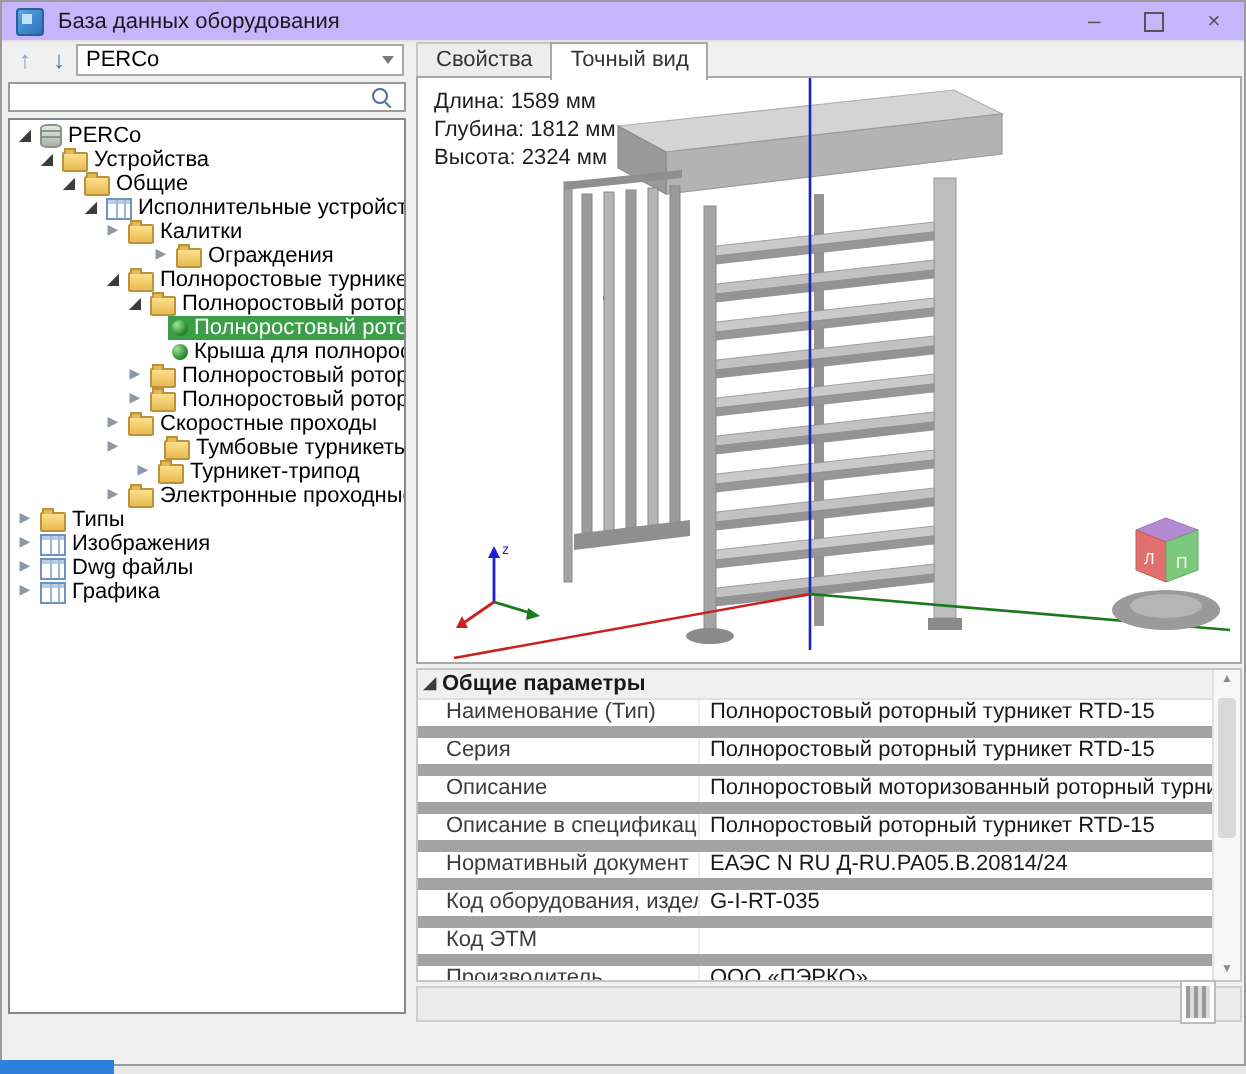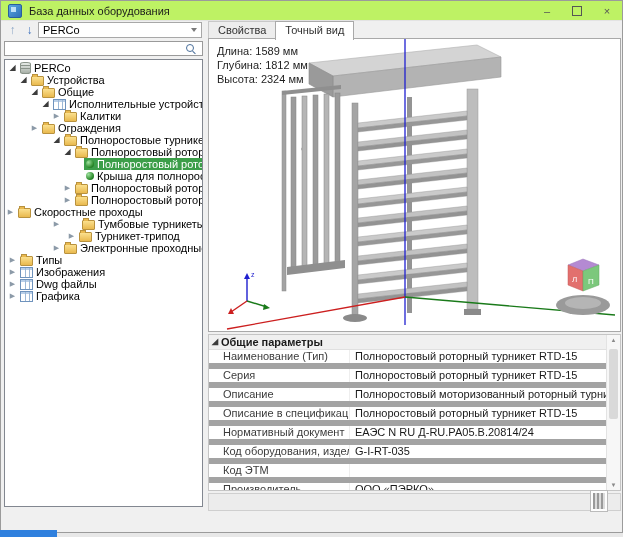--- a/index.html
+++ b/index.html
@@ -1,21 +1,21 @@
 <!DOCTYPE html>
 <html><head>
 <meta charset="utf-8">
 <style>
   html,body{margin:0;padding:0;}
   body{width:623px;height:537px;position:relative;font-family:"Liberation Sans",sans-serif;
        font-size:11px;background:#e8e8e8;overflow:hidden;}
   .window{position:absolute;left:0;top:0;width:621px;height:531px;background:#f0f0f0;
           border:1px solid #9b9b9b;}
   
-  .titlebar{position:absolute;left:0;top:0;right:0;height:19px;background:#bef264;
+  .titlebar{position:absolute;left:0;top:0;right:0;height:19px;background:#c4b5fd;
             border-bottom:1px solid #e3e3e3;display:flex;align-items:center;}
   .app-icon{width:12px;height:12px;margin:0 7px 0 7px;background:linear-gradient(135deg,#5aa7e0 0%,#2e6fb8 100%);
             border:1px solid #2a5f9e;border-radius:2px;position:relative;}
   .app-icon::after{content:'';position:absolute;left:2px;top:2px;width:5px;height:5px;background:#bfe0f7;}
   .title-text{color:#1a1a1a;}
   .winbtns{margin-left:auto;display:flex;height:100%;}
   .winbtn{width:30px;height:100%;display:flex;align-items:center;justify-content:center;
           color:#555;font-size:11px;cursor:default;}
   .winbtn .sq{width:8px;height:8px;border:1px solid #555;display:block;}
   
@@ -158,21 +158,21 @@
           <span>Исполнительные устройства</span>
         </span>
       </div>
       <div class="tree-row" style="padding-left: 46px;">
         <span class="tw col">▶</span>
         <span class="sel-wrap">
           <span class="ticon icon-folder"></span>
           <span>Калитки</span>
         </span>
       </div>
-      <div class="tree-row" style="padding-left: 24px; align-items: flex-end;">
+      <div class="tree-row" style="padding-left: 70px; align-items: flex-end;">
         <span class="tw col">▶</span>
         <span class="sel-wrap">
           <span class="ticon icon-folder"></span>
           <span>Ограждения</span>
         </span>
       </div>
       <div class="tree-row" style="padding-left: 46px;">
         <span class="tw exp">◢</span>
         <span class="sel-wrap">
           <span class="ticon icon-folder"></span>
@@ -207,21 +207,21 @@
           <span>Полноростовый роторный турникет</span>
         </span>
       </div>
       <div class="tree-row" style="padding-left: 57px;">
         <span class="tw col">▶</span>
         <span class="sel-wrap">
           <span class="ticon icon-folder"></span>
           <span>Полноростовый роторный турникет</span>
         </span>
       </div>
-      <div class="tree-row" style="">
+      <div class="tree-row" style="padding-left: 46px;">
         <span class="tw col">▶</span>
         <span class="sel-wrap">
           <span class="ticon icon-folder"></span>
           <span>Скоростные проходы</span>
         </span>
       </div>
       <div class="tree-row" style="padding-left: 46px; gap: 18px;">
         <span class="tw col">▶</span>
         <span class="sel-wrap">
           <span class="ticon icon-folder"></span>

